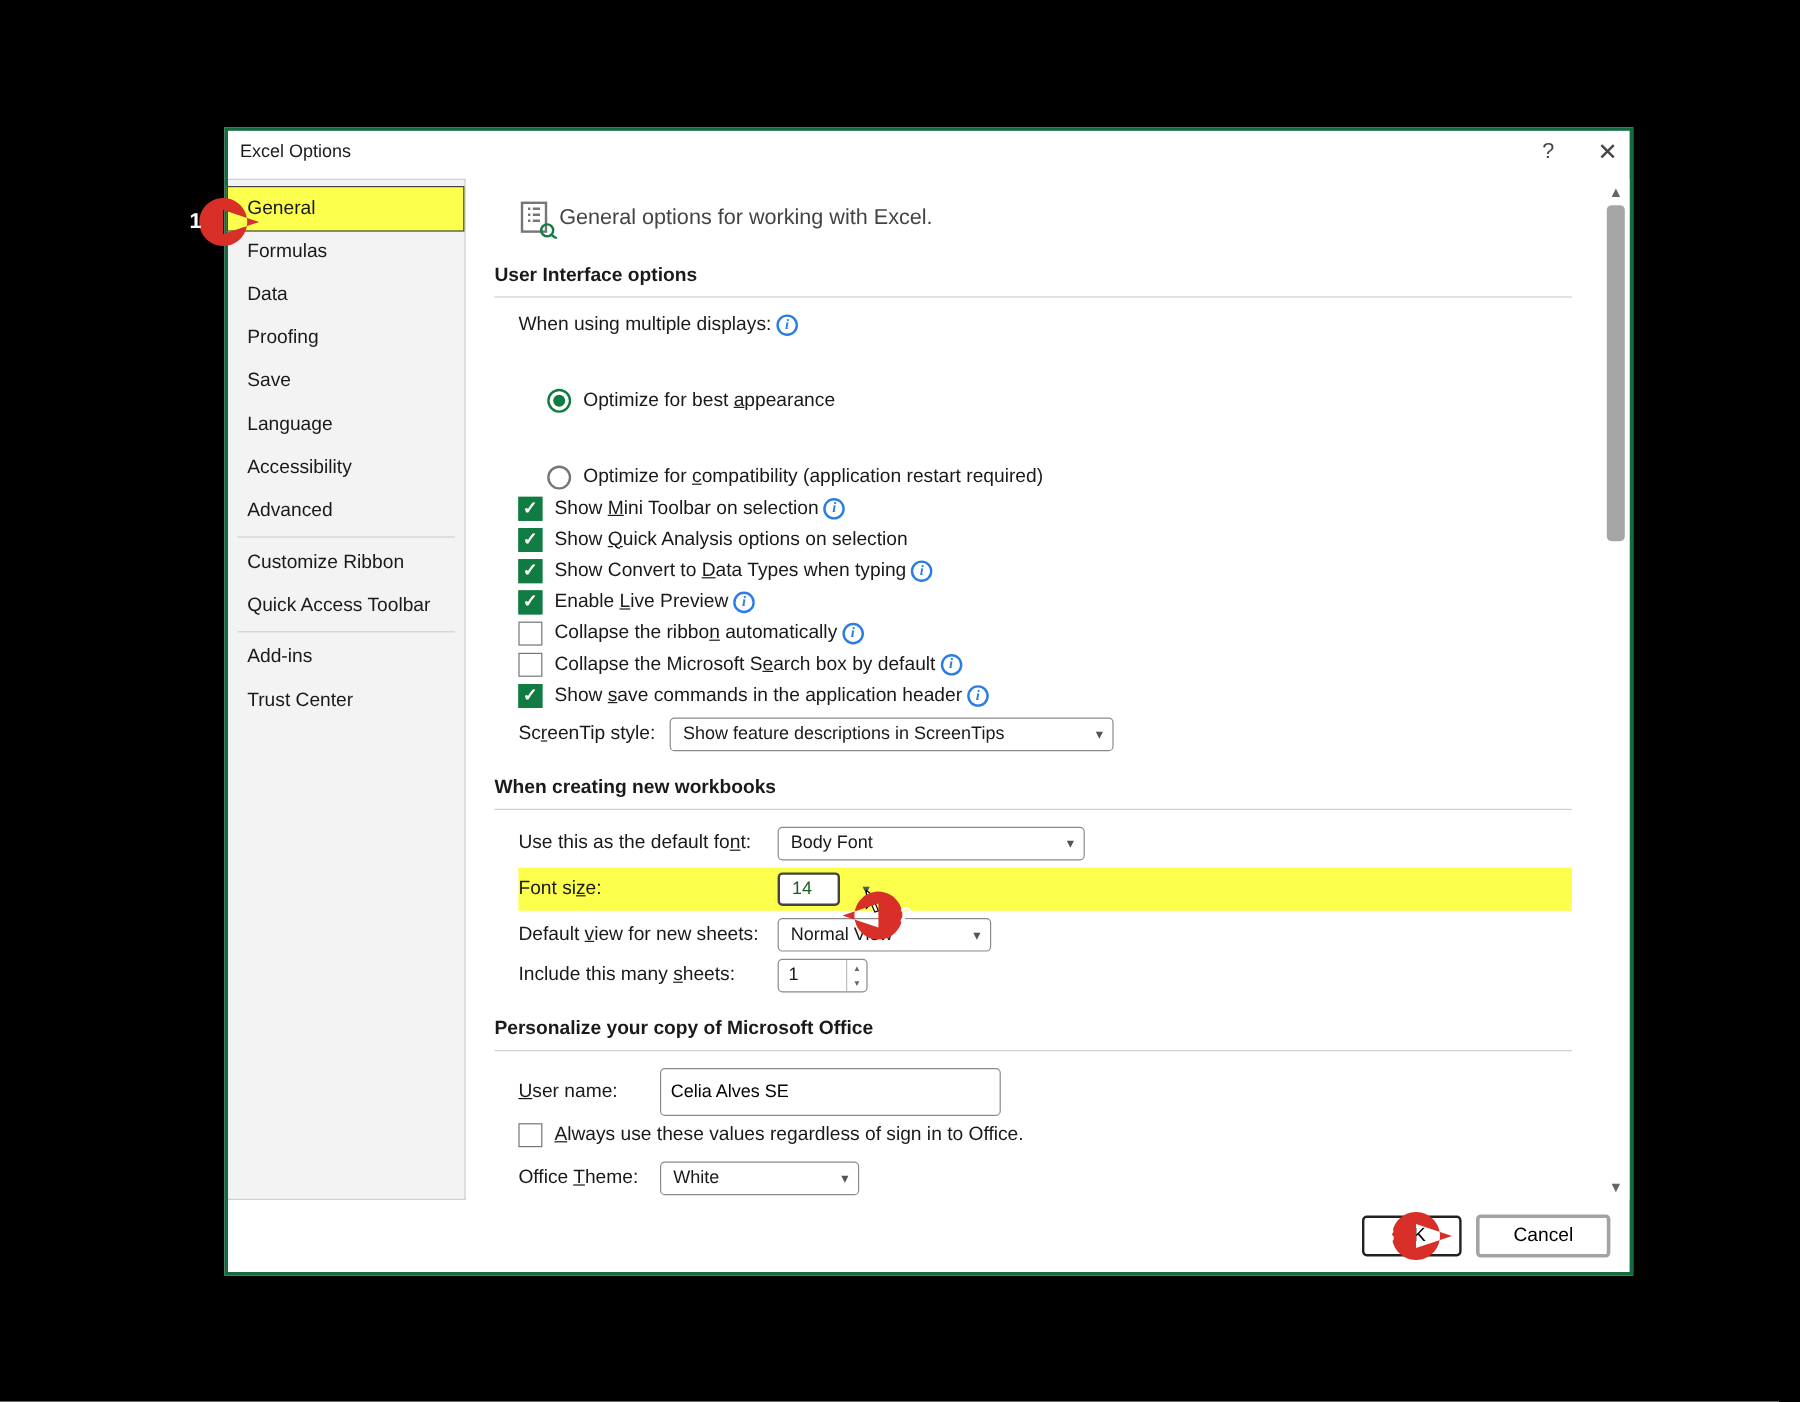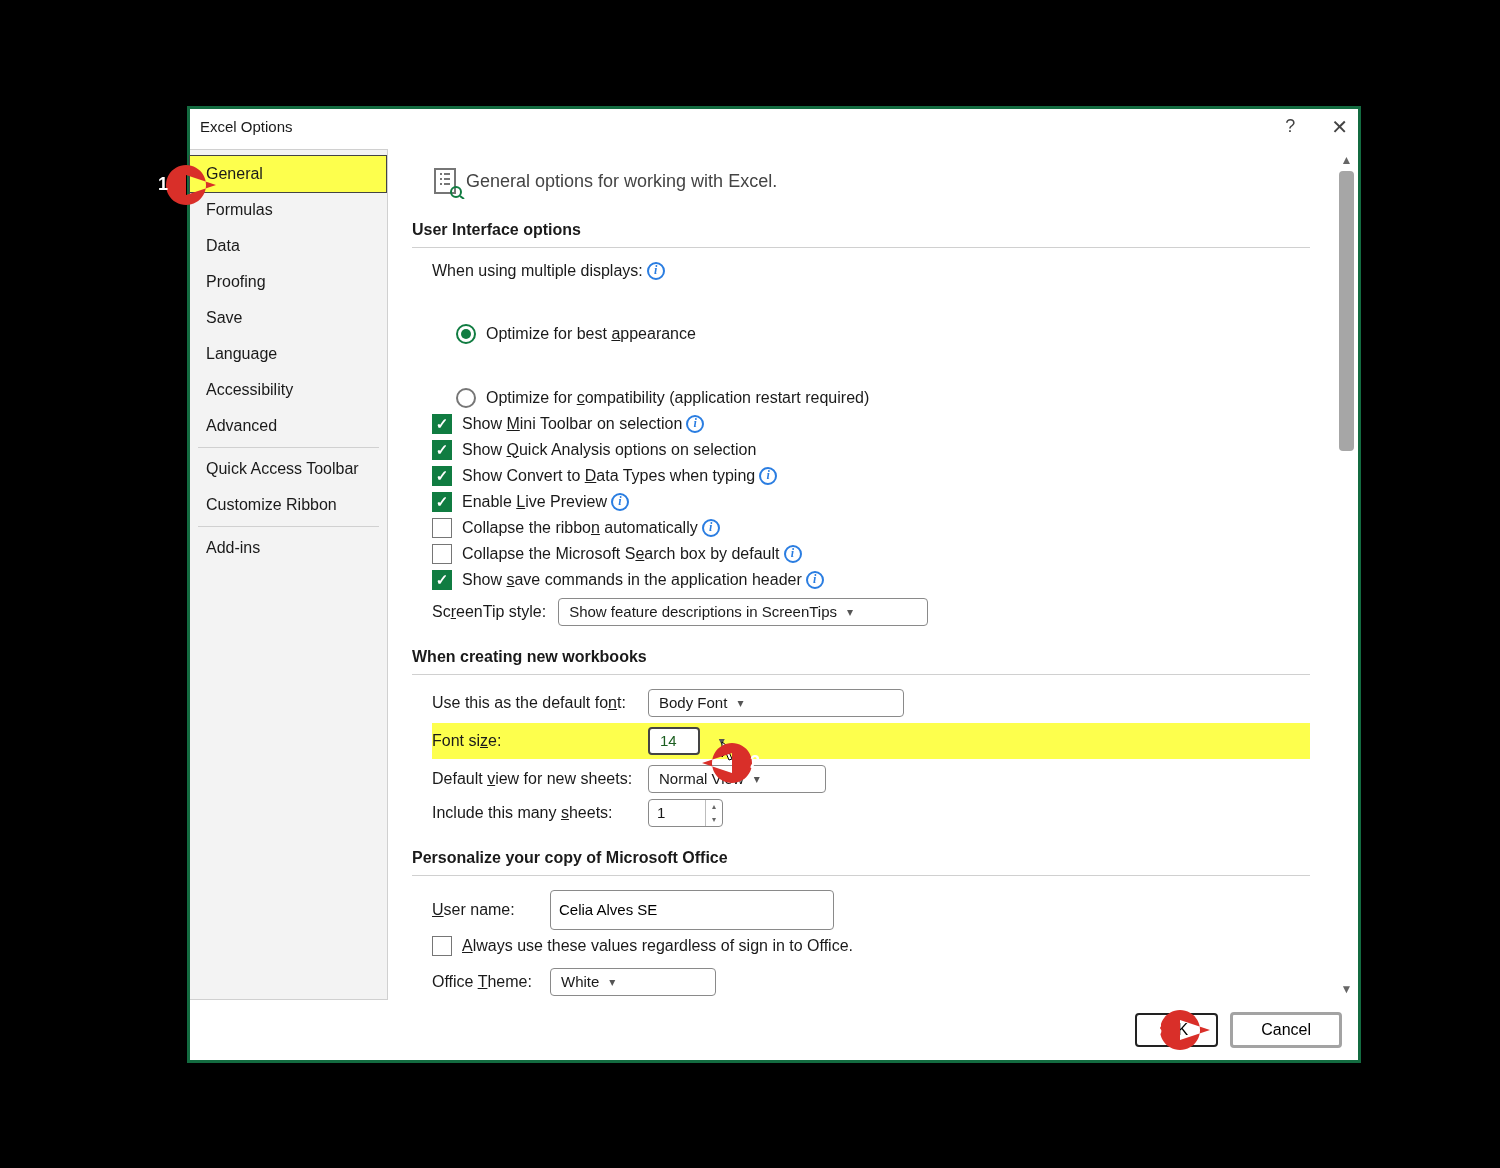--- a/index.html
+++ b/index.html
@@ -125,21 +125,21 @@
     width:20px;height:20px;border-radius:50%;border:2px solid #767676;margin-right:10px;display:inline-flex;align-items:center;justify-content:center;flex-shrink:0;
   }
   .radio.checked{border-color:var(--green);}
   .radio.checked::after{content:"";width:10px;height:10px;border-radius:50%;background:var(--green);}
   .checkbox{
     width:20px;height:20px;border:1px solid #767676;margin-right:10px;display:inline-flex;align-items:center;justify-content:center;flex-shrink:0;background:#fff;
   }
   .checkbox.checked{background:var(--green);border-color:var(--green);color:#fff;}
   .checkbox.checked::after{content:"✓";font-size:15px;line-height:1;font-weight:bold;}
   .select{
-    display:inline-flex;align-items:center;
+    display:inline-flex;align-items:center;justify-content:space-between;
     border:1px solid #8a8a8a;background:#fff;height:28px;padding:0 8px 0 10px;
     border-radius:4px;font-size:15px;cursor:pointer;
   }
   .select .caret{margin-left:10px;font-size:12px;color:#555;}
   .input{
     border:1px solid #8a8a8a;background:#fff;height:40px;padding:0 8px;border-radius:4px;font-size:15px;
   }
   .spin{display:inline-flex;border:1px solid #8a8a8a;border-radius:4px;height:28px;overflow:hidden;}
   .spin .val{width:56px;padding:0 8px;display:flex;align-items:center;font-size:15px;}
   .spin .btns{display:flex;flex-direction:column;border-left:1px solid #bdbdbd;}
@@ -205,24 +205,25 @@
     <div class="sidebar">
       <div class="sb-item selected">General</div>
       <div class="sb-item">Formulas</div>
       <div class="sb-item">Data</div>
       <div class="sb-item">Proofing</div>
       <div class="sb-item">Save</div>
       <div class="sb-item">Language</div>
       <div class="sb-item">Accessibility</div>
       <div class="sb-item">Advanced</div>
       <div class="sb-sep"></div>
+      <div class="sb-item">Customize Ribbon</div>
       <div class="sb-item">Quick Access Toolbar</div>
-      <div class="sb-item">Customize Ribbon</div>
       <div class="sb-sep"></div>
       <div class="sb-item">Add-ins</div>
+      <div class="sb-item">Trust Center</div>
     </div>
 
     <div class="content">
       <div class="content-inner">
 
         <div class="header-row">
           <span class="gen-icon">
             <svg width="34" height="34" viewBox="0 0 34 34">
               <rect x="3" y="4" width="20" height="24" fill="none" stroke="#767676" stroke-width="2"></rect>
               <line x1="8" y1="9" x2="10" y2="9" stroke="#767676" stroke-width="2"></line>

